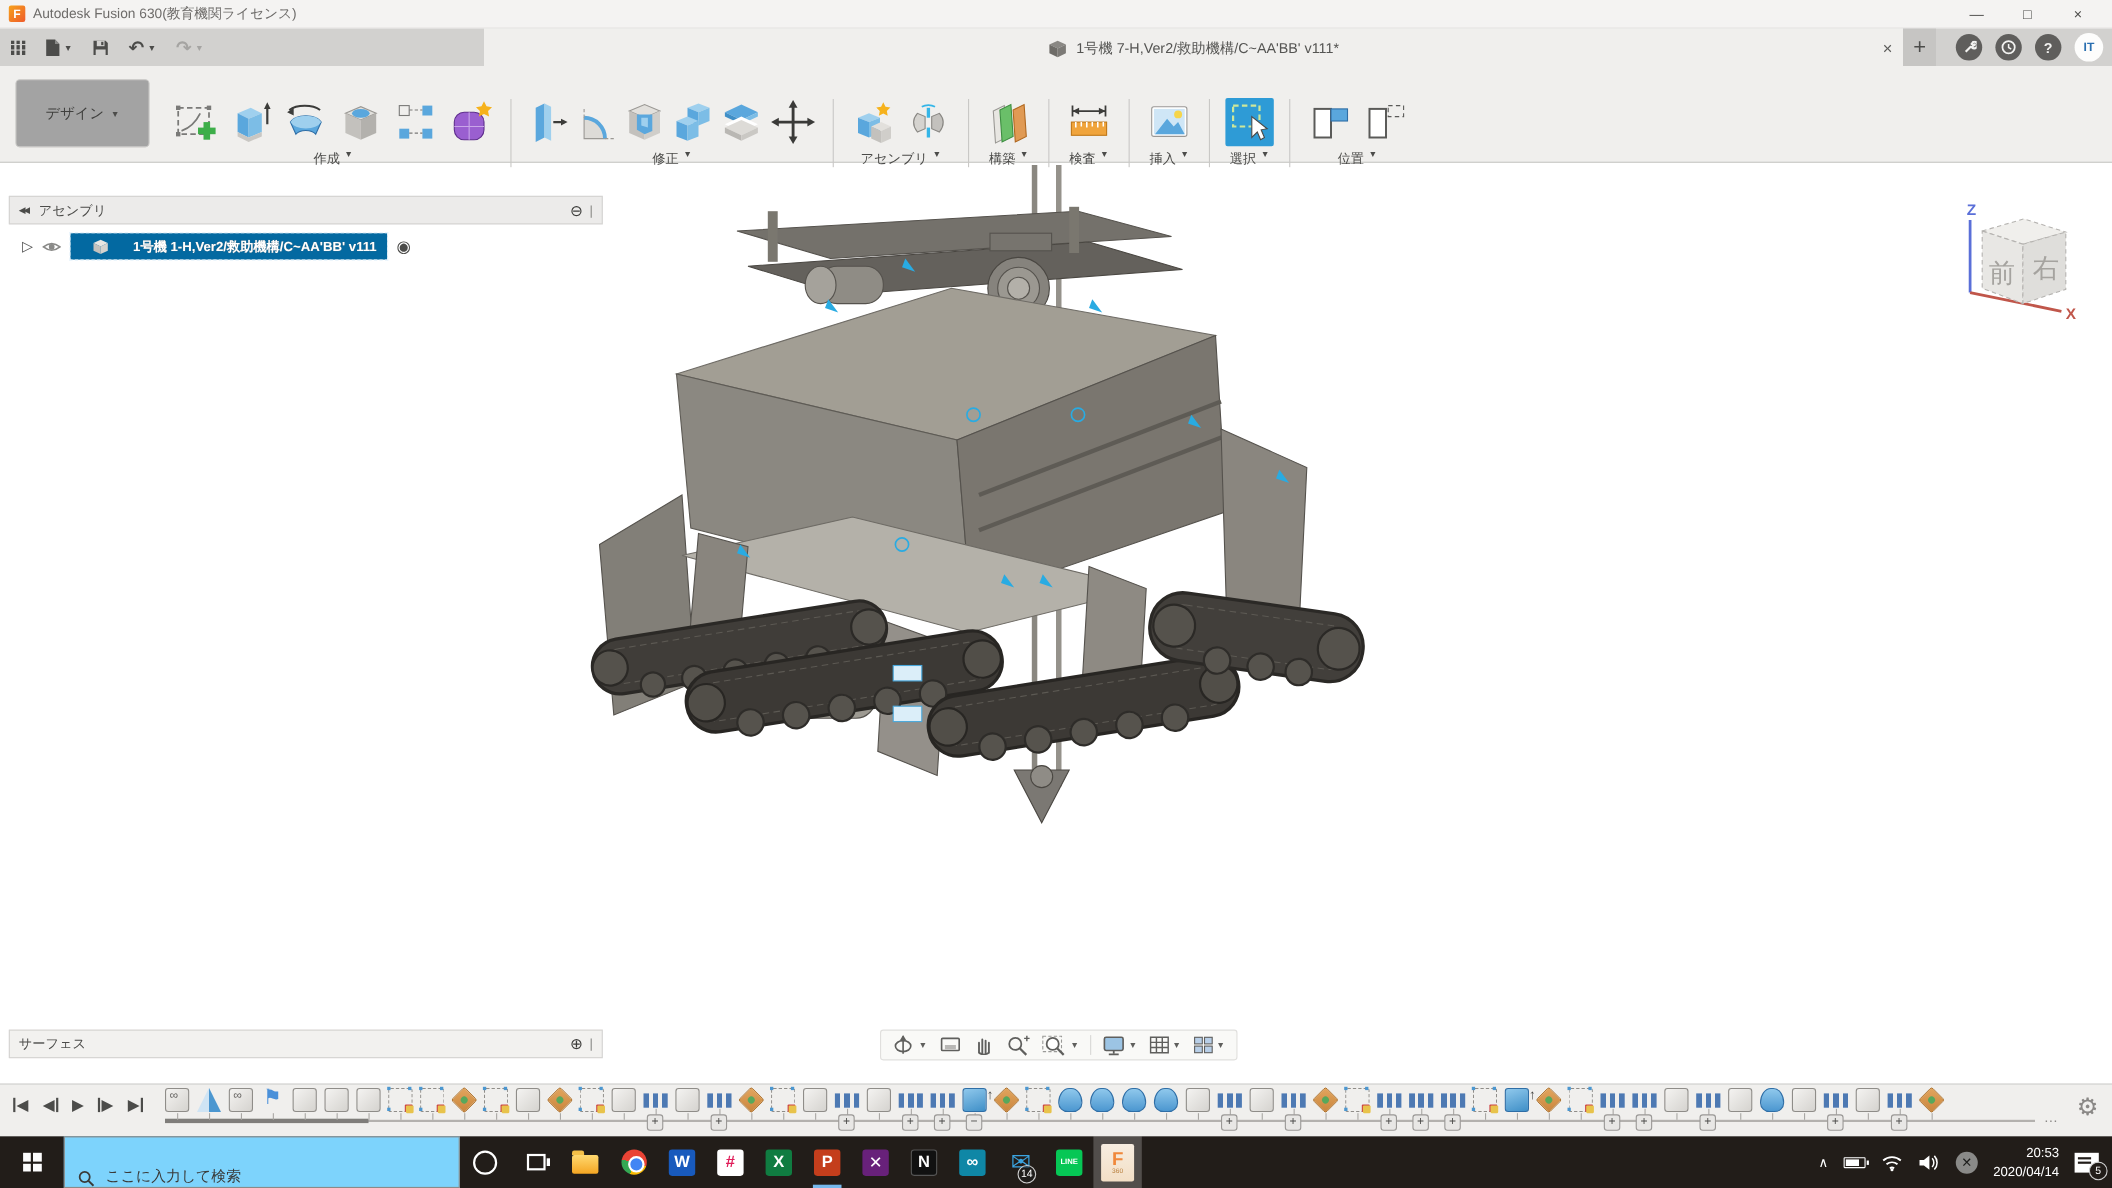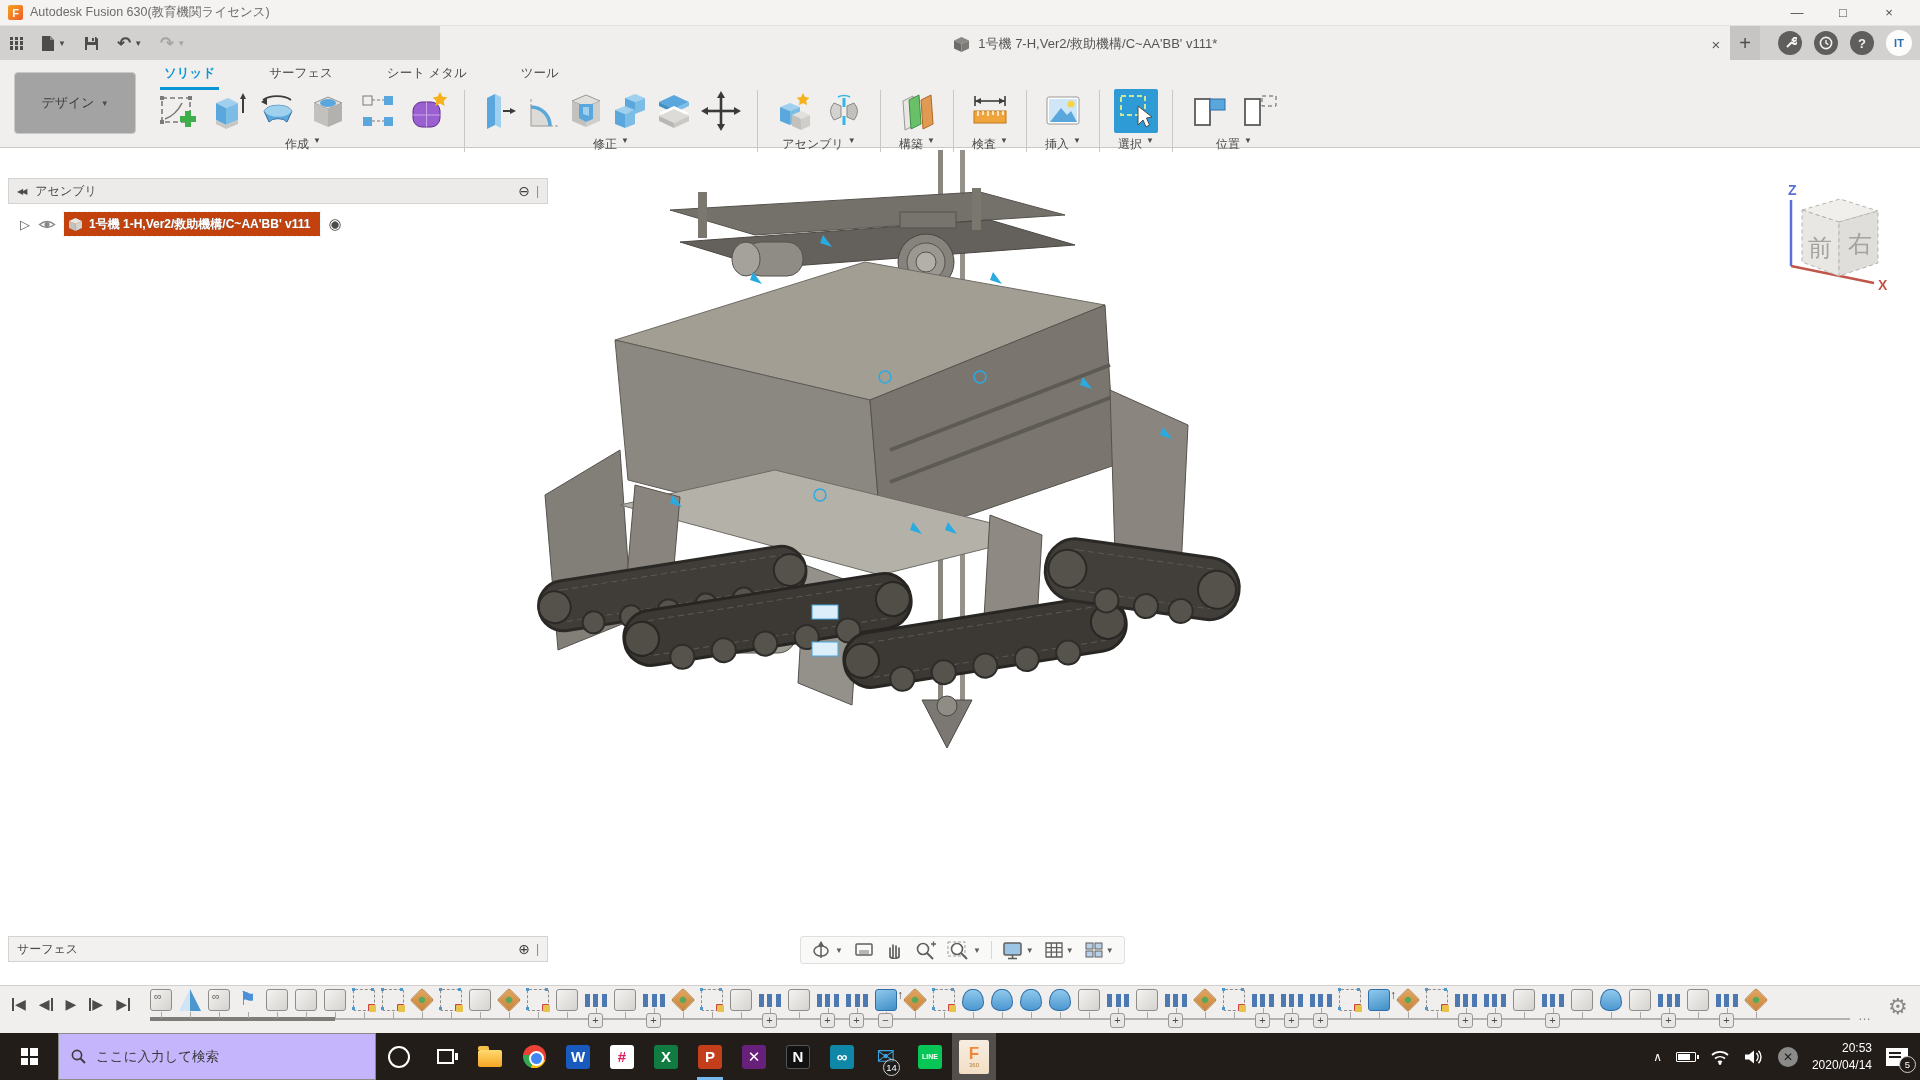--- a/index.html
+++ b/index.html
@@ -45,21 +45,21 @@
   
   #canvas{position:absolute;left:0;top:148px;width:1920px;height:837px;background:#ffffff;overflow:hidden}
   
   #browser{position:absolute;left:8px;top:30px;width:540px}
   #bheader{height:26px;background:#ecebea;border:1px solid #d4d3d1;display:flex;align-items:center;padding:0 8px;font-size:12px;color:#4c4c4a}
   #bheader .coll{font-size:8px;letter-spacing:-2px;margin-right:10px;color:#4c4c4a}
   #bheader .bmin{margin-left:auto;font-size:14px;color:#3c3c3a}
   #bheader .bhandle{margin-left:6px;color:#8a8a88}
   #brow{display:flex;align-items:center;margin-top:8px;margin-left:12px;gap:8px}
   #brow .tri{font-size:13px;color:#555}
-  .chip{display:flex;align-items:center;gap:6px;background:#c2410c;outline:1px dashed #e8f4fc;padding:2px 10px 2px 4px;height:24px}
+  .chip{display:flex;align-items:center;gap:22px;background:#0369a1;outline:1px dashed #e8f4fc;padding:2px 10px 2px 20px;height:24px}
   .chip .nm{color:#fff;font-size:12px;font-weight:bold;text-shadow:0 0 1px #777}
   .target{font-size:15px;color:#4c4c4a}
   
   #viewcube{position:absolute;right:24px;top:30px;width:130px;height:120px}
   
   #commentbar{position:absolute;left:8px;top:788px;width:540px;height:26px;background:#f2f1ef;border:1px solid #d4d3d1;display:flex;align-items:center;padding:0 8px;font-size:12px;color:#4c4c4a}
   #commentbar .cplus{margin-left:auto;font-size:14px;color:#3c3c3a}
   #commentbar .chandle{margin-left:6px;color:#8a8a88}
   #navbar{position:absolute;left:800px;top:788px;height:28px;display:flex;align-items:center;gap:10px;background:rgba(248,248,246,.9);padding:0 10px;border:1px solid #e0dfdd;border-radius:3px}
   .nvi{display:flex;align-items:center;gap:2px}
@@ -91,21 +91,21 @@
   .tli.extrude::after{content:"↑";position:absolute;right:-7px;top:-2px;font-size:12px;color:#3c3c3a}
   .tli.revolve{background:linear-gradient(180deg,#8fc8ec,#4c97d0);border:1px solid #2f6ea6;border-radius:45% 45% 40% 40%/60% 60% 38% 38%}
   .tlb{position:absolute;top:24px;left:3px;width:15px;height:15px;border-radius:3px;background:#e8e7e5;border:1px solid #9a9896;color:#4c4c4a;font-size:11px;line-height:13px;text-align:center}
   #tlmore{position:absolute;left:1858px;top:22px;color:#8a8886;font-size:13px;letter-spacing:1px}
   #tlgear{position:absolute;left:1888px;top:8px;font-size:22px;color:#8a8886}
   
   #taskbar{position:absolute;left:0;top:1033px;width:1920px;height:47px;background:#221d19;display:flex;align-items:stretch;z-index:50}
   #startbtn{width:58px;display:flex;align-items:center;justify-content:center}
   .winlogo{width:17px;height:17px;display:grid;grid-template-columns:1fr 1fr;gap:2px}
   .winlogo i{background:#fdfdfd}
-  #searchbox{width:318px;background:#c4b5fd;display:flex;align-items:center;gap:10px;padding:0 12px;border:1px solid #8a8a88}
+  #searchbox{width:360px;background:#7dd3fc;display:flex;align-items:flex-end;gap:10px;padding:0 12px;border:1px solid #8a8a88}
   #searchbox .ph{font-size:13.5px;color:#3a3a38}
   .sysic{width:46px;display:flex;align-items:center;justify-content:center}
   .cortana{width:22px;height:22px;border:2.5px solid #fff;border-radius:50%}
   .taskview{width:17px;height:15px;border:2px solid #fff;position:relative}
   .taskview::before{content:"";position:absolute;right:-6px;top:2px;width:3px;height:7px;background:#fff}
   #tbapps{display:flex;align-items:stretch}
   .tbapp{width:44px;display:flex;align-items:center;justify-content:center;position:relative}
   .tbapp.appactive{background:rgba(255,255,255,.22)}
   .tbapp .underline{position:absolute;bottom:0;left:9px;width:26px;height:3px;background:#76b9ed}
   .tile{width:24px;height:24px;border-radius:3px;color:#fff;font-weight:bold;font-size:15px;display:flex;align-items:center;justify-content:center}
@@ -206,26 +206,20 @@
     <span class="circ">?</span>
     <span class="avatar">IT</span>
   </div>
 </div>
 
 <div id="ribbon">
   <div id="wsbtn">
     <span>デザイン</span>
       <span class="ddv">▼</span>
   </div>
-  <div class="rtabs">
-    <span class="rtab active">ソリッド</span>
-    <span class="rtab">サーフェス</span>
-    <span class="rtab">シート メタル</span>
-    <span class="rtab">ツール</span>
-  </div>
   <div id="rgroups">
 
     <div class="rgroup">
       <div class="ricons">
         <span class="ric">
             <svg width="44" height="44">
           <rect x="6" y="9" width="28" height="24" fill="none" stroke="#7a7a78" stroke-dasharray="5 3" stroke-width="1.6"></rect>
           <rect x="4" y="7" width="4" height="4" fill="#7a7a78"></rect>
               <rect x="32" y="7" width="4" height="4" fill="#7a7a78"></rect>
               <rect x="4" y="31" width="4" height="4" fill="#7a7a78"></rect>

